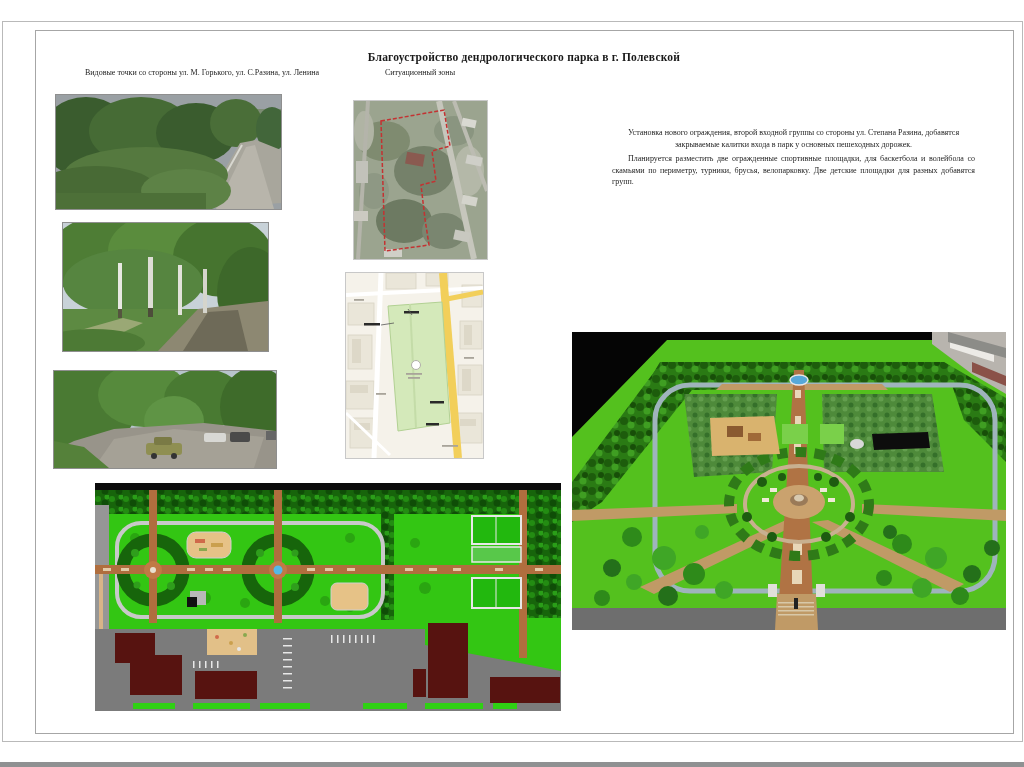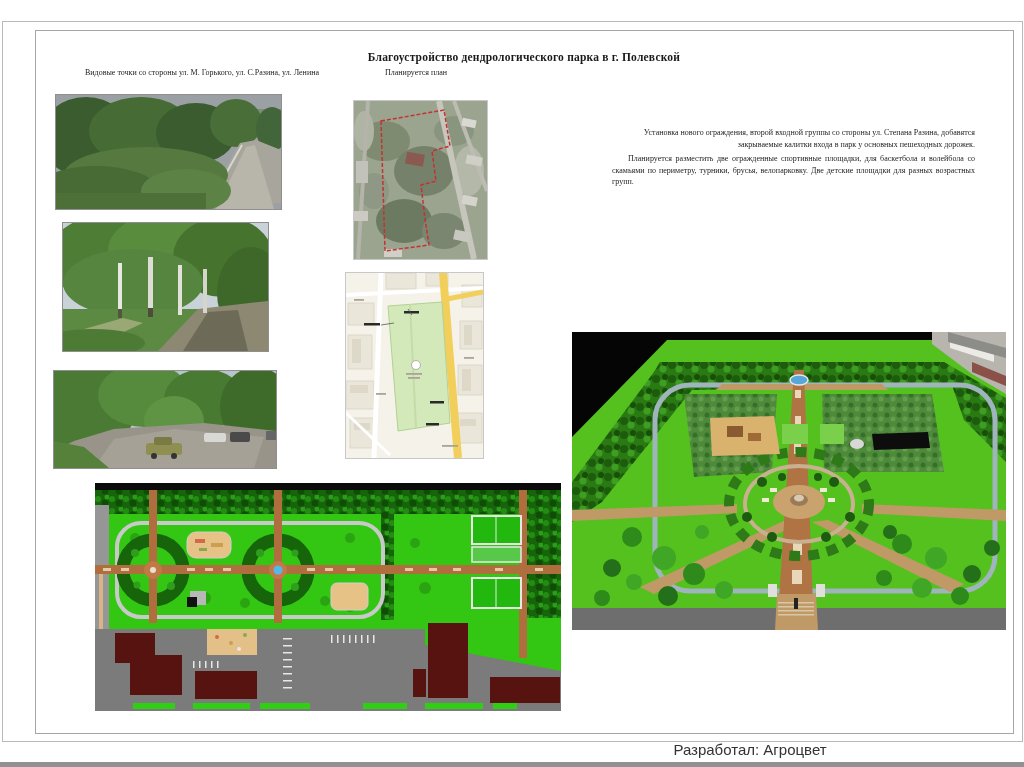--- a/index.html
+++ b/index.html
@@ -13,35 +13,35 @@
          font-weight:bold;font-size:11.5px;color:#1a1a1a;letter-spacing:.2px;}
   .caption{position:absolute;font-size:8px;color:#222;}
   .cap-left{left:57px;top:68px;width:275px;margin-left:28px;}
   .cap-mid{left:385px;top:68px;width:120px;}
   .imgbox{position:absolute;border:1px solid #8f8f8f;overflow:hidden;background:#dcdcdc;}
   .imgbox svg{display:block;}
   .noborder{border:1px solid #c8c8c8;}
   .desc{position:absolute;left:612px;top:127px;width:363px;font-size:8px;line-height:1.45;
         color:#1c1c1c;text-align:justify;}
   .desc p{margin:0 0 3px 0;text-indent:16px;}
-  .desc p.centered{text-align:right;text-indent:0;}
+  .desc p.centered{text-align:center;text-indent:0;}
   .footer{position:absolute;left:520px;top:741px;width:460px;text-align:center;
           font-family:"Liberation Sans", sans-serif;font-size:15px;color:#333;}
   .bottombar{position:absolute;left:0;top:762px;width:1024px;height:5px;background:#8f9192;}
 </style>
 </head>
 <body>
 
 <div id="stage">
   <div class="frame-outer"></div>
   <div class="frame-inner"></div>
 
   <div class="title">Благоустройство дендрологического парка в г. Полевской</div>
   <div class="caption cap-left">Видовые точки со стороны ул. М. Горького, ул. С.Разина, ул. Ленина</div>
-  <div class="caption cap-mid">Планируется план</div>
+  <div class="caption cap-mid">Ситуационный зоны</div>
 
   <div class="imgbox" style="left:55px;top:94px;width:225px;height:114px;">
     <svg width="225" height="114" viewBox="0 0 225 114" preserveAspectRatio="none">
       <rect width="225" height="114" fill="#9aa0a4"></rect>
       <rect y="14" width="225" height="26" fill="#7d8c74"></rect>
       <ellipse cx="30" cy="42" rx="46" ry="40" fill="#3a5c2e"></ellipse>
       <ellipse cx="85" cy="36" rx="52" ry="34" fill="#466b35"></ellipse>
       <ellipse cx="140" cy="38" rx="40" ry="30" fill="#3a5c2e"></ellipse>
       <ellipse cx="180" cy="28" rx="26" ry="24" fill="#4a6e38"></ellipse>
       <ellipse cx="216" cy="34" rx="16" ry="22" fill="#42663a"></ellipse>
@@ -169,21 +169,21 @@
         <rect x="60" y="100" width="16" height="1.8"></rect>
           <rect x="62" y="104" width="12" height="1.8"></rect>
         <rect x="96" y="172" width="16" height="1.8"></rect>
           <rect x="30" y="120" width="10" height="1.8"></rect>
       </g>
     </svg>
   </div>
 
   <div class="desc">
     <p class="centered">Установка нового ограждения, второй входной группы со стороны ул. Степана Разина, добавятся закрываемые калитки входа в парк у основных пешеходных дорожек.</p>
-    <p>Планируется разместить две огражденные спортивные площадки, для баскетбола и волейбола со скамьями по периметру, турники, брусья, велопарковку. Две детские площадки для разных возрастных групп.</p>
+    <p>Планируется разместить две огражденные спортивные площадки, для баскетбола и волейбола со скамьями по периметру, турники, брусья, велопарковку. Две детские площадки для разных добавятся групп.</p>
   </div>
 
   <div class="imgbox noborder" style="left:95px;top:483px;width:466px;height:228px;border:none;">
     <svg width="466" height="228" viewBox="0 0 466 228" preserveAspectRatio="none">
       <defs>
         <pattern id="pTreeDark" width="14" height="12" patternUnits="userSpaceOnUse">
           <rect width="14" height="12" fill="#17650b"></rect>
           <circle cx="3" cy="4" r="3" fill="#238c12"></circle>
           <circle cx="10" cy="8" r="3.5" fill="#0f4d07"></circle>
           <circle cx="12" cy="2" r="2.5" fill="#2a9e18"></circle>
@@ -404,15 +404,14 @@
           <rect x="206" y="274" width="36" height="1.5"></rect>
         <rect x="206" y="278" width="36" height="1.5"></rect>
           <rect x="206" y="282" width="36" height="1.5"></rect>
       </g>
       <rect x="196" y="252" width="9" height="13" fill="#e0e0da"></rect>
       <rect x="244" y="252" width="9" height="13" fill="#e0e0da"></rect>
       <rect x="222" y="266" width="4" height="11" fill="#222222"></rect>
     </svg>
   </div>
 
-  <div class="footer">Разработал: Агроцвет</div>
   <div class="bottombar"></div>
 </div>
 
 </body></html>

